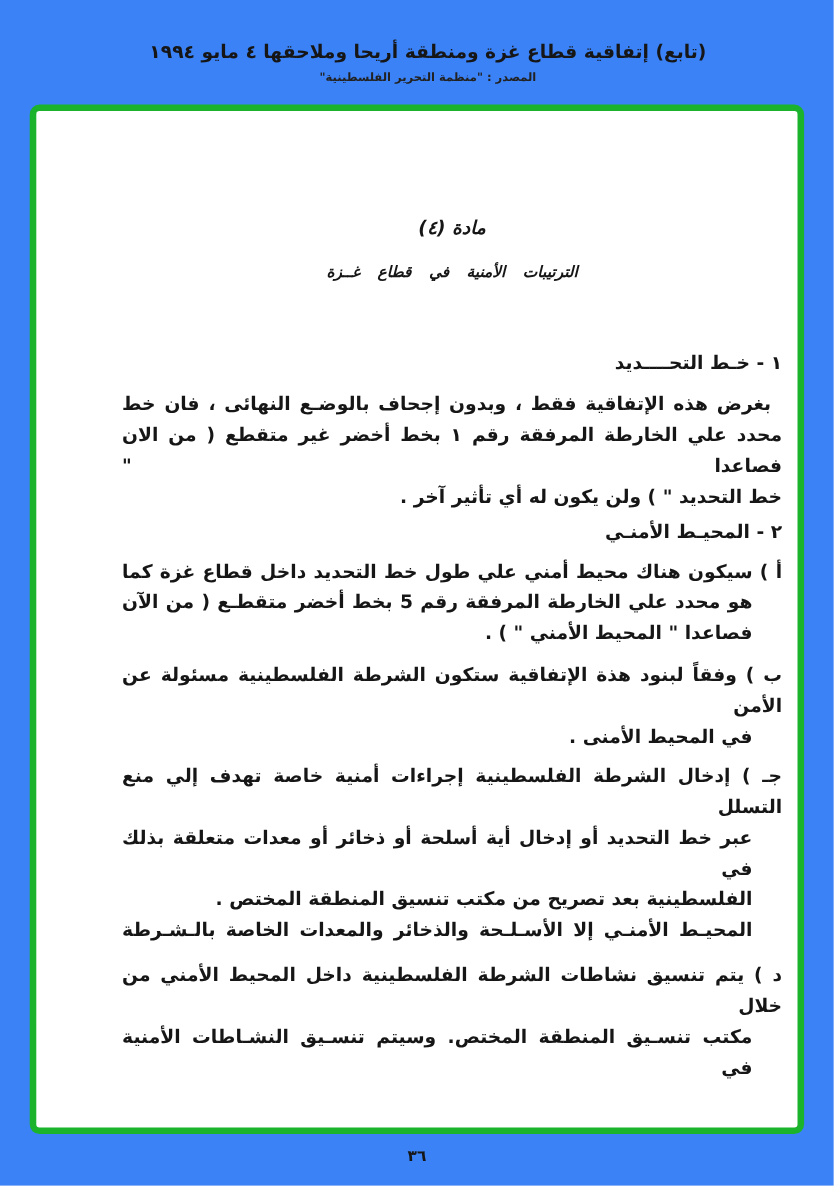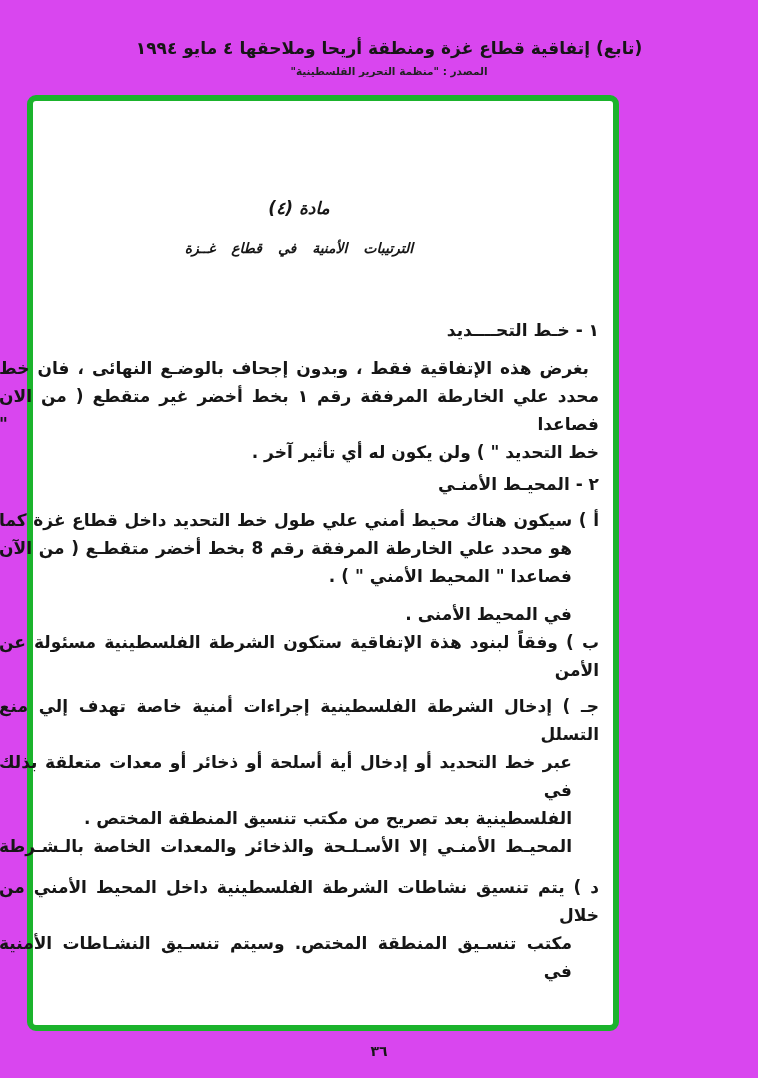--- a/index.html
+++ b/index.html
@@ -1,25 +1,25 @@
 <!DOCTYPE html>
 <html><head>
 <meta charset="utf-8">
 <style>
   html,body{margin:0;padding:0;background:#ffffff;}
   body{width:758px;height:1078px;font-family:"DejaVu Sans","Liberation Sans",sans-serif;color:#161616;}
-  .page{position:relative;width:758px;height:1078px;overflow:hidden;background:#d946ef;}
+  .page{position:relative;width:758px;height:1078px;overflow:hidden;background:#3b82f6;}
 
   
   .doc-header{position:absolute;top:38px;left:40px;right:20px;text-align:center;direction:rtl;}
   .doc-header-title{font-size:17px;font-weight:bold;letter-spacing:0.2px;}
   .doc-header-source{font-size:10.5px;font-weight:bold;margin-top:7px;color:#222;}
 
   
-  .frame{position:absolute;left:27px;top:95px;width:592px;height:936px;
+  .frame{position:absolute;left:27px;top:95px;width:704px;height:936px;
          border:6px solid #1bb32c;border-radius:9px;box-sizing:border-box;background:#fff;}
 
   
   .content{position:absolute;top:0;right:14px;width:600px;direction:rtl;font-weight:bold;}
 
   .article-number{margin-top:95px;text-align:center;font-style:italic;font-size:17px;line-height:24px;}
   .article-title{margin-top:15px;text-align:center;font-style:italic;font-size:14px;line-height:26px;word-spacing:11px;}
 
   .sec-heading{font-size:17px;line-height:24px;text-align:right;}
   .sec-heading.s1{margin-top:57px;}
@@ -60,27 +60,27 @@
       <div class="para">
         <div class="ln first">بغرض هذه الإتفاقية فقط ،  وبدون إجحاف بالوضـع النهائى ،  فان خط</div>
         <div class="ln">محدد علي الخارطة المرفقة رقم ١ بخط أخضر غير متقطع ( من الان فصاعدا "</div>
         <div class="ln short">خط التحديد " ) ولن يكون له أي تأثير آخر .</div>
       </div>
 
       <div class="sec-heading s2">٢ - المحيـط الأمنـي</div>
 
       <div class="item-a">
         <div class="ln">أ )  سيكون هناك محيط أمني علي طول خط التحديد داخل قطاع غزة كما</div>
-        <div class="ln cont">هو محدد علي الخارطة المرفقة رقم 8  بخط أخضر متقطـع ( من الآن</div>
+        <div class="ln cont">هو محدد علي الخارطة المرفقة رقم 5  بخط أخضر متقطـع ( من الآن</div>
         <div class="ln cont short">فصاعدا " المحيط الأمني " ) .</div>
       </div>
 
       <div class="item-b">
+        <div class="ln">ب ) وفقاً لبنود هذة الإتفاقية ستكون الشرطة الفلسطينية مسئولة عن الأمن</div>
         <div class="ln cont short">في المحيط الأمنى .</div>
-        <div class="ln">ب ) وفقاً لبنود هذة الإتفاقية ستكون الشرطة الفلسطينية مسئولة عن الأمن</div>
       </div>
 
       <div class="item-c">
         <div class="ln">جـ ) إدخال الشرطة الفلسطينية إجراءات أمنية خاصة تهدف إلي منع التسلل</div>
         <div class="ln cont">عبر خط التحديد أو إدخال أية أسلحة أو ذخائر أو معدات متعلقة بذلك في</div>
         <div class="ln cont short">الفلسطينية بعد تصريح من مكتب تنسيق المنطقة المختص .</div>
         <div class="ln cont">المحيـط الأمنـي إلا الأسـلـحة والذخائر والمعدات الخاصة بالـشـرطة</div>
       </div>
 
       <div class="item-d">

